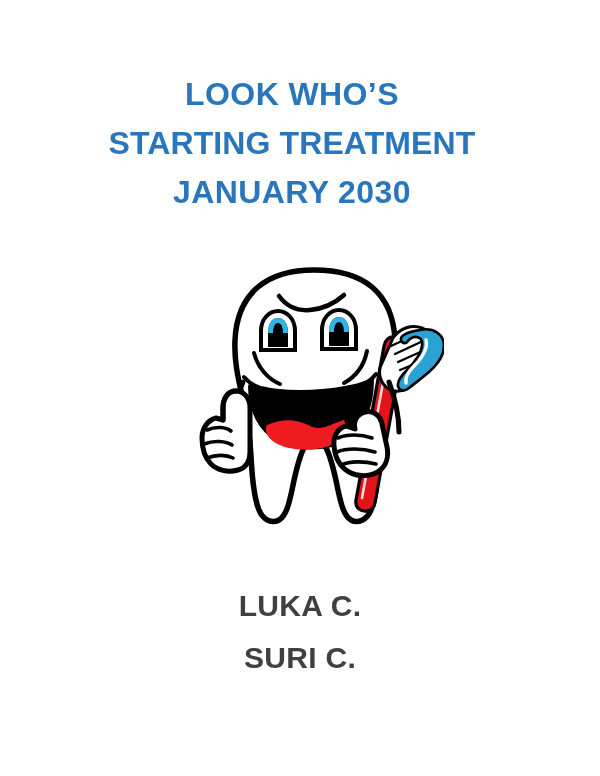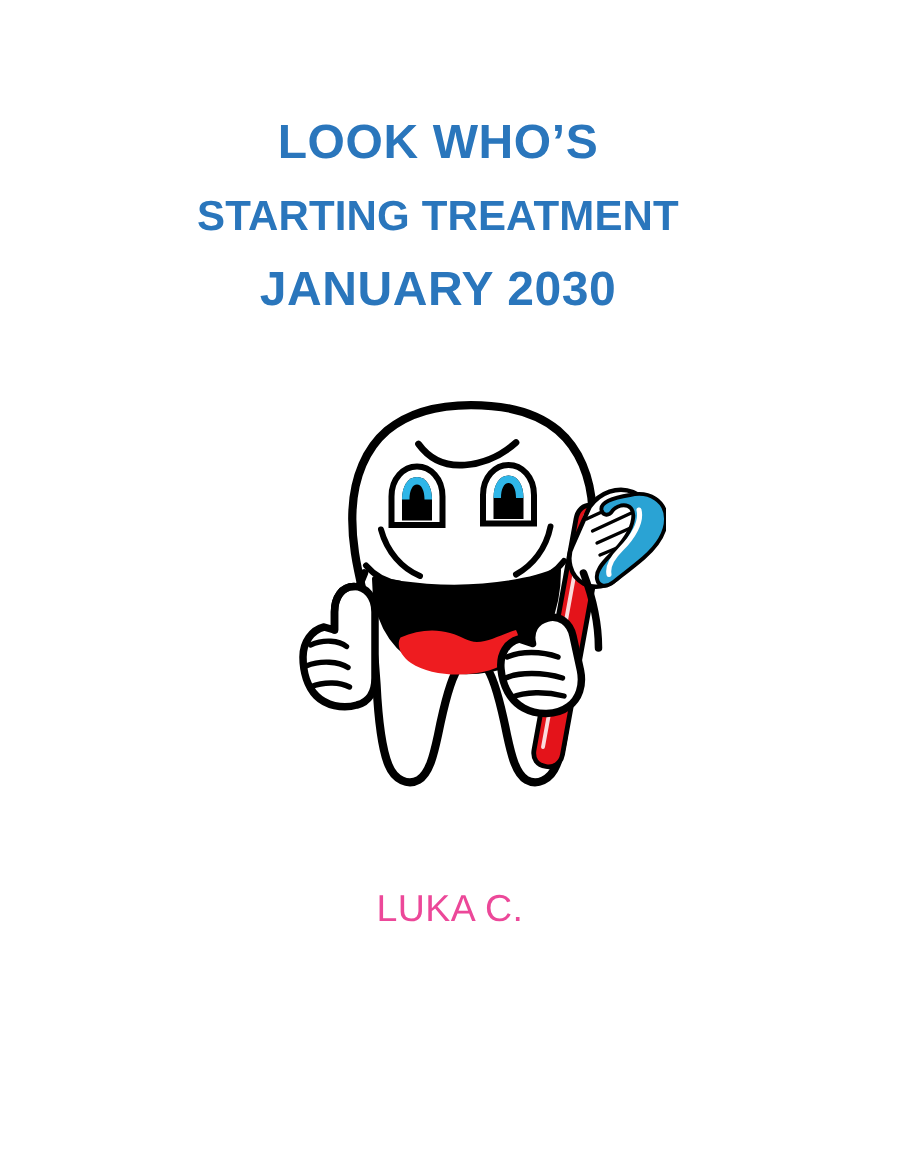--- a/index.html
+++ b/index.html
@@ -35,21 +35,21 @@
     display: block;
     color: #2a76bc;
     font-family: "Liberation Sans", sans-serif;
     font-weight: bold;
     font-size: 32px;
     letter-spacing: 0.4px;
     line-height: 49px;
     white-space: nowrap;
   }
   .heading-line.l2 {
-    font-size: 28px;
+    font-size: 32px;
     letter-spacing: 0.1px;
   }
 
   
   .mascot-wrap {
     position: absolute;
     left: 186px;
     top: 258px;
     width: 258px;
     height: 275px;
@@ -63,24 +63,24 @@
   
   .names-block {
     position: absolute;
     top: 580px;
     left: 0;
     width: 600px;
     text-align: center;
   }
   .name-line {
     display: block;
-    color: #ec4899;
+    color: #404040;
     font-family: "Liberation Sans", sans-serif;
-    font-weight: normal;
-    font-size: 25px;
+    font-weight: bold;
+    font-size: 30px;
     line-height: 52px;
     letter-spacing: 0.3px;
     white-space: nowrap;
   }
 </style>
 </head>
 <body>
 
 <div class="poster">
 
@@ -228,15 +228,16 @@
         <path d="M152 180 C 161 176, 175 176, 186 180" fill="none" stroke="#000000" stroke-width="3.6" stroke-linecap="round"></path>
         <path d="M151 194 C 160 190, 176 190, 189 194" fill="none" stroke="#000000" stroke-width="3.6" stroke-linecap="round"></path>
         <path d="M155 207 C 164 203, 178 203, 190 206" fill="none" stroke="#000000" stroke-width="3.6" stroke-linecap="round"></path>
       </g>
 
     </svg>
   </div>
 
   <div class="names-block">
     <span class="name-line">LUKA C.</span>
+    <span class="name-line">SURI C.</span>
   </div>
 
 </div>
 
 </body></html>

